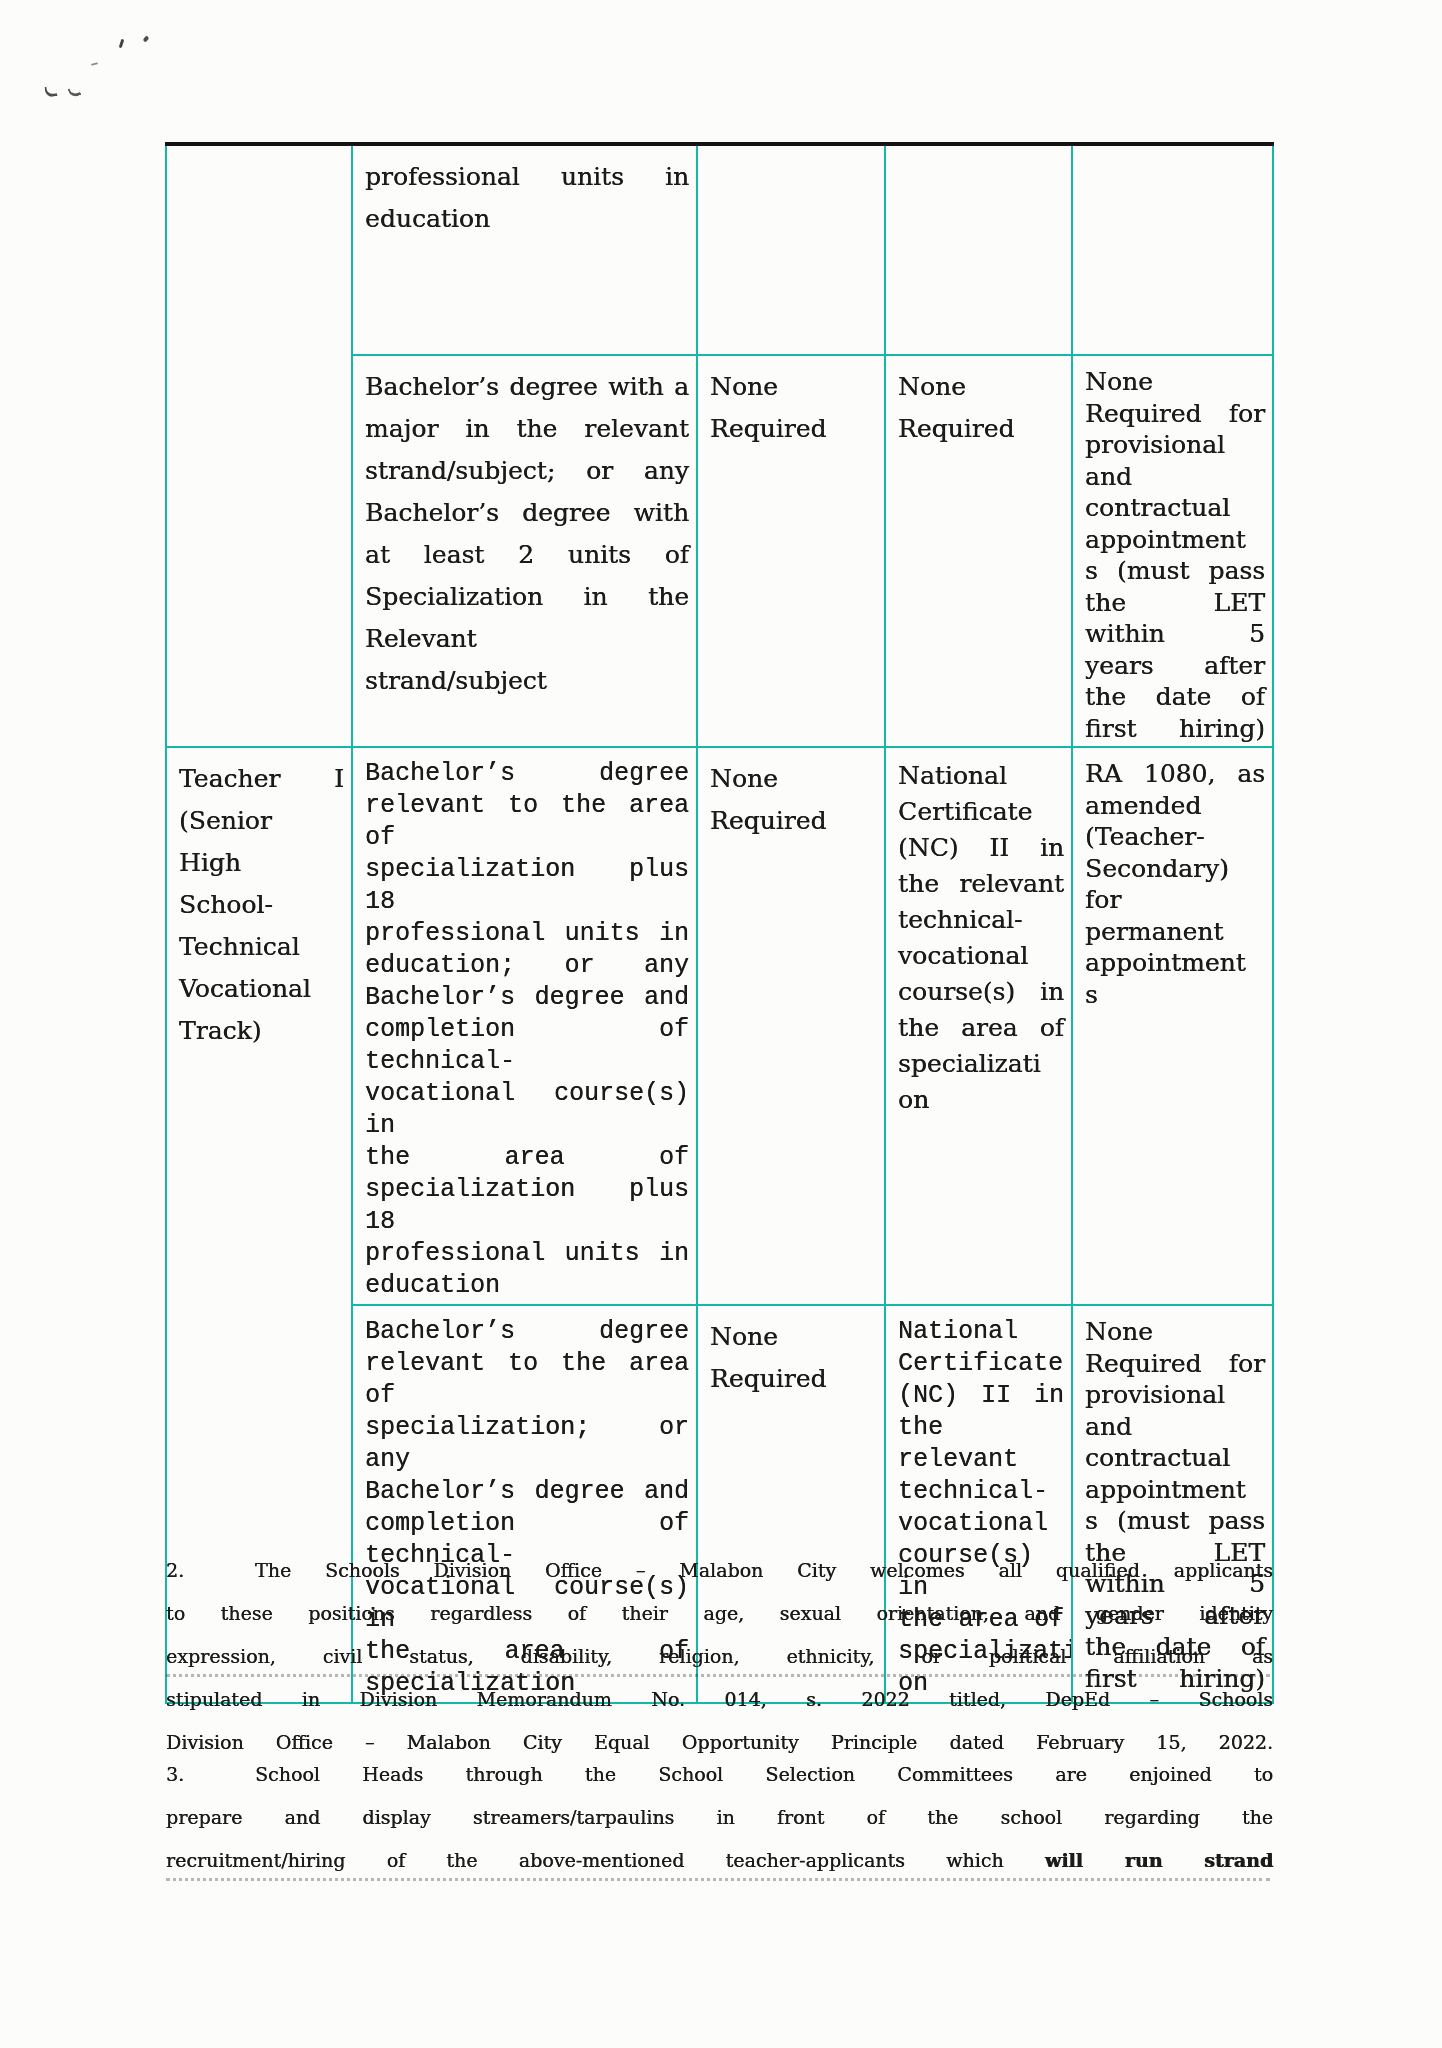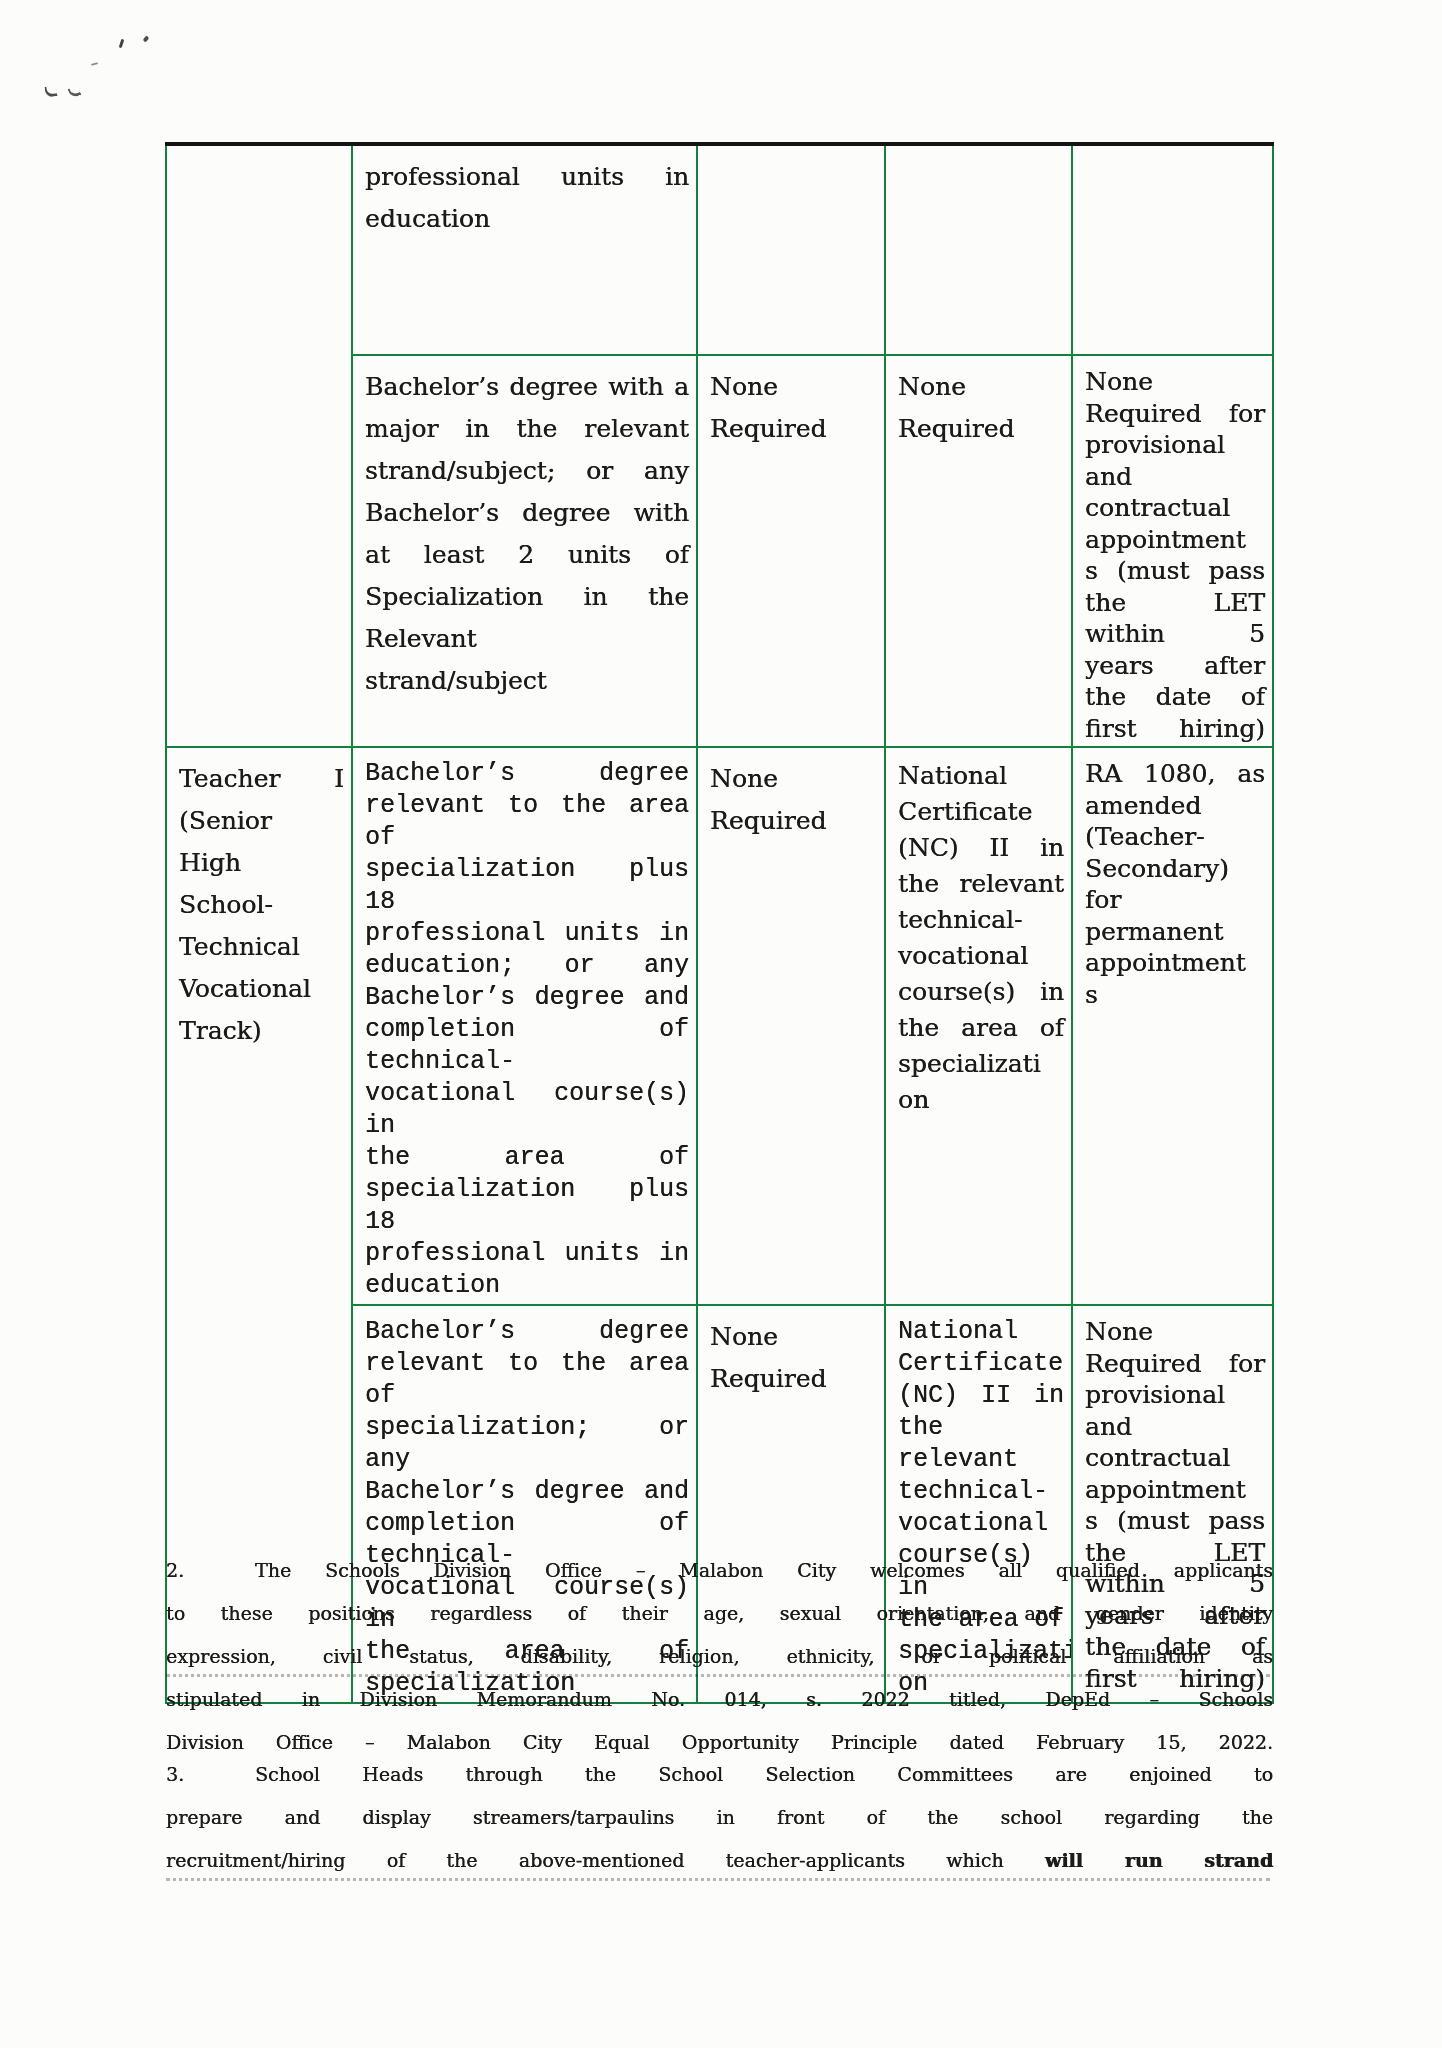--- a/index.html
+++ b/index.html
@@ -15,21 +15,21 @@
   
   .tablewrap{position:absolute;left:165px;top:142px;}
   table.qual{
     border-collapse:collapse;
     table-layout:fixed;
     width:1109px;
     border:2px solid #1a1a18;
     border-top:4px solid #141412;
   }
   table.qual td{
-    border:2px solid #15803d;
+    border:2px solid #14b8a6;
     vertical-align:top;
     font-size:25px;
     padding:10px 7px 2px 12px;
     white-space:pre-line;
     text-align:justify;
     text-align-last:justify;
     text-shadow:0.35px 0 0 currentColor;
     overflow:hidden;
   }
   td.pos{

